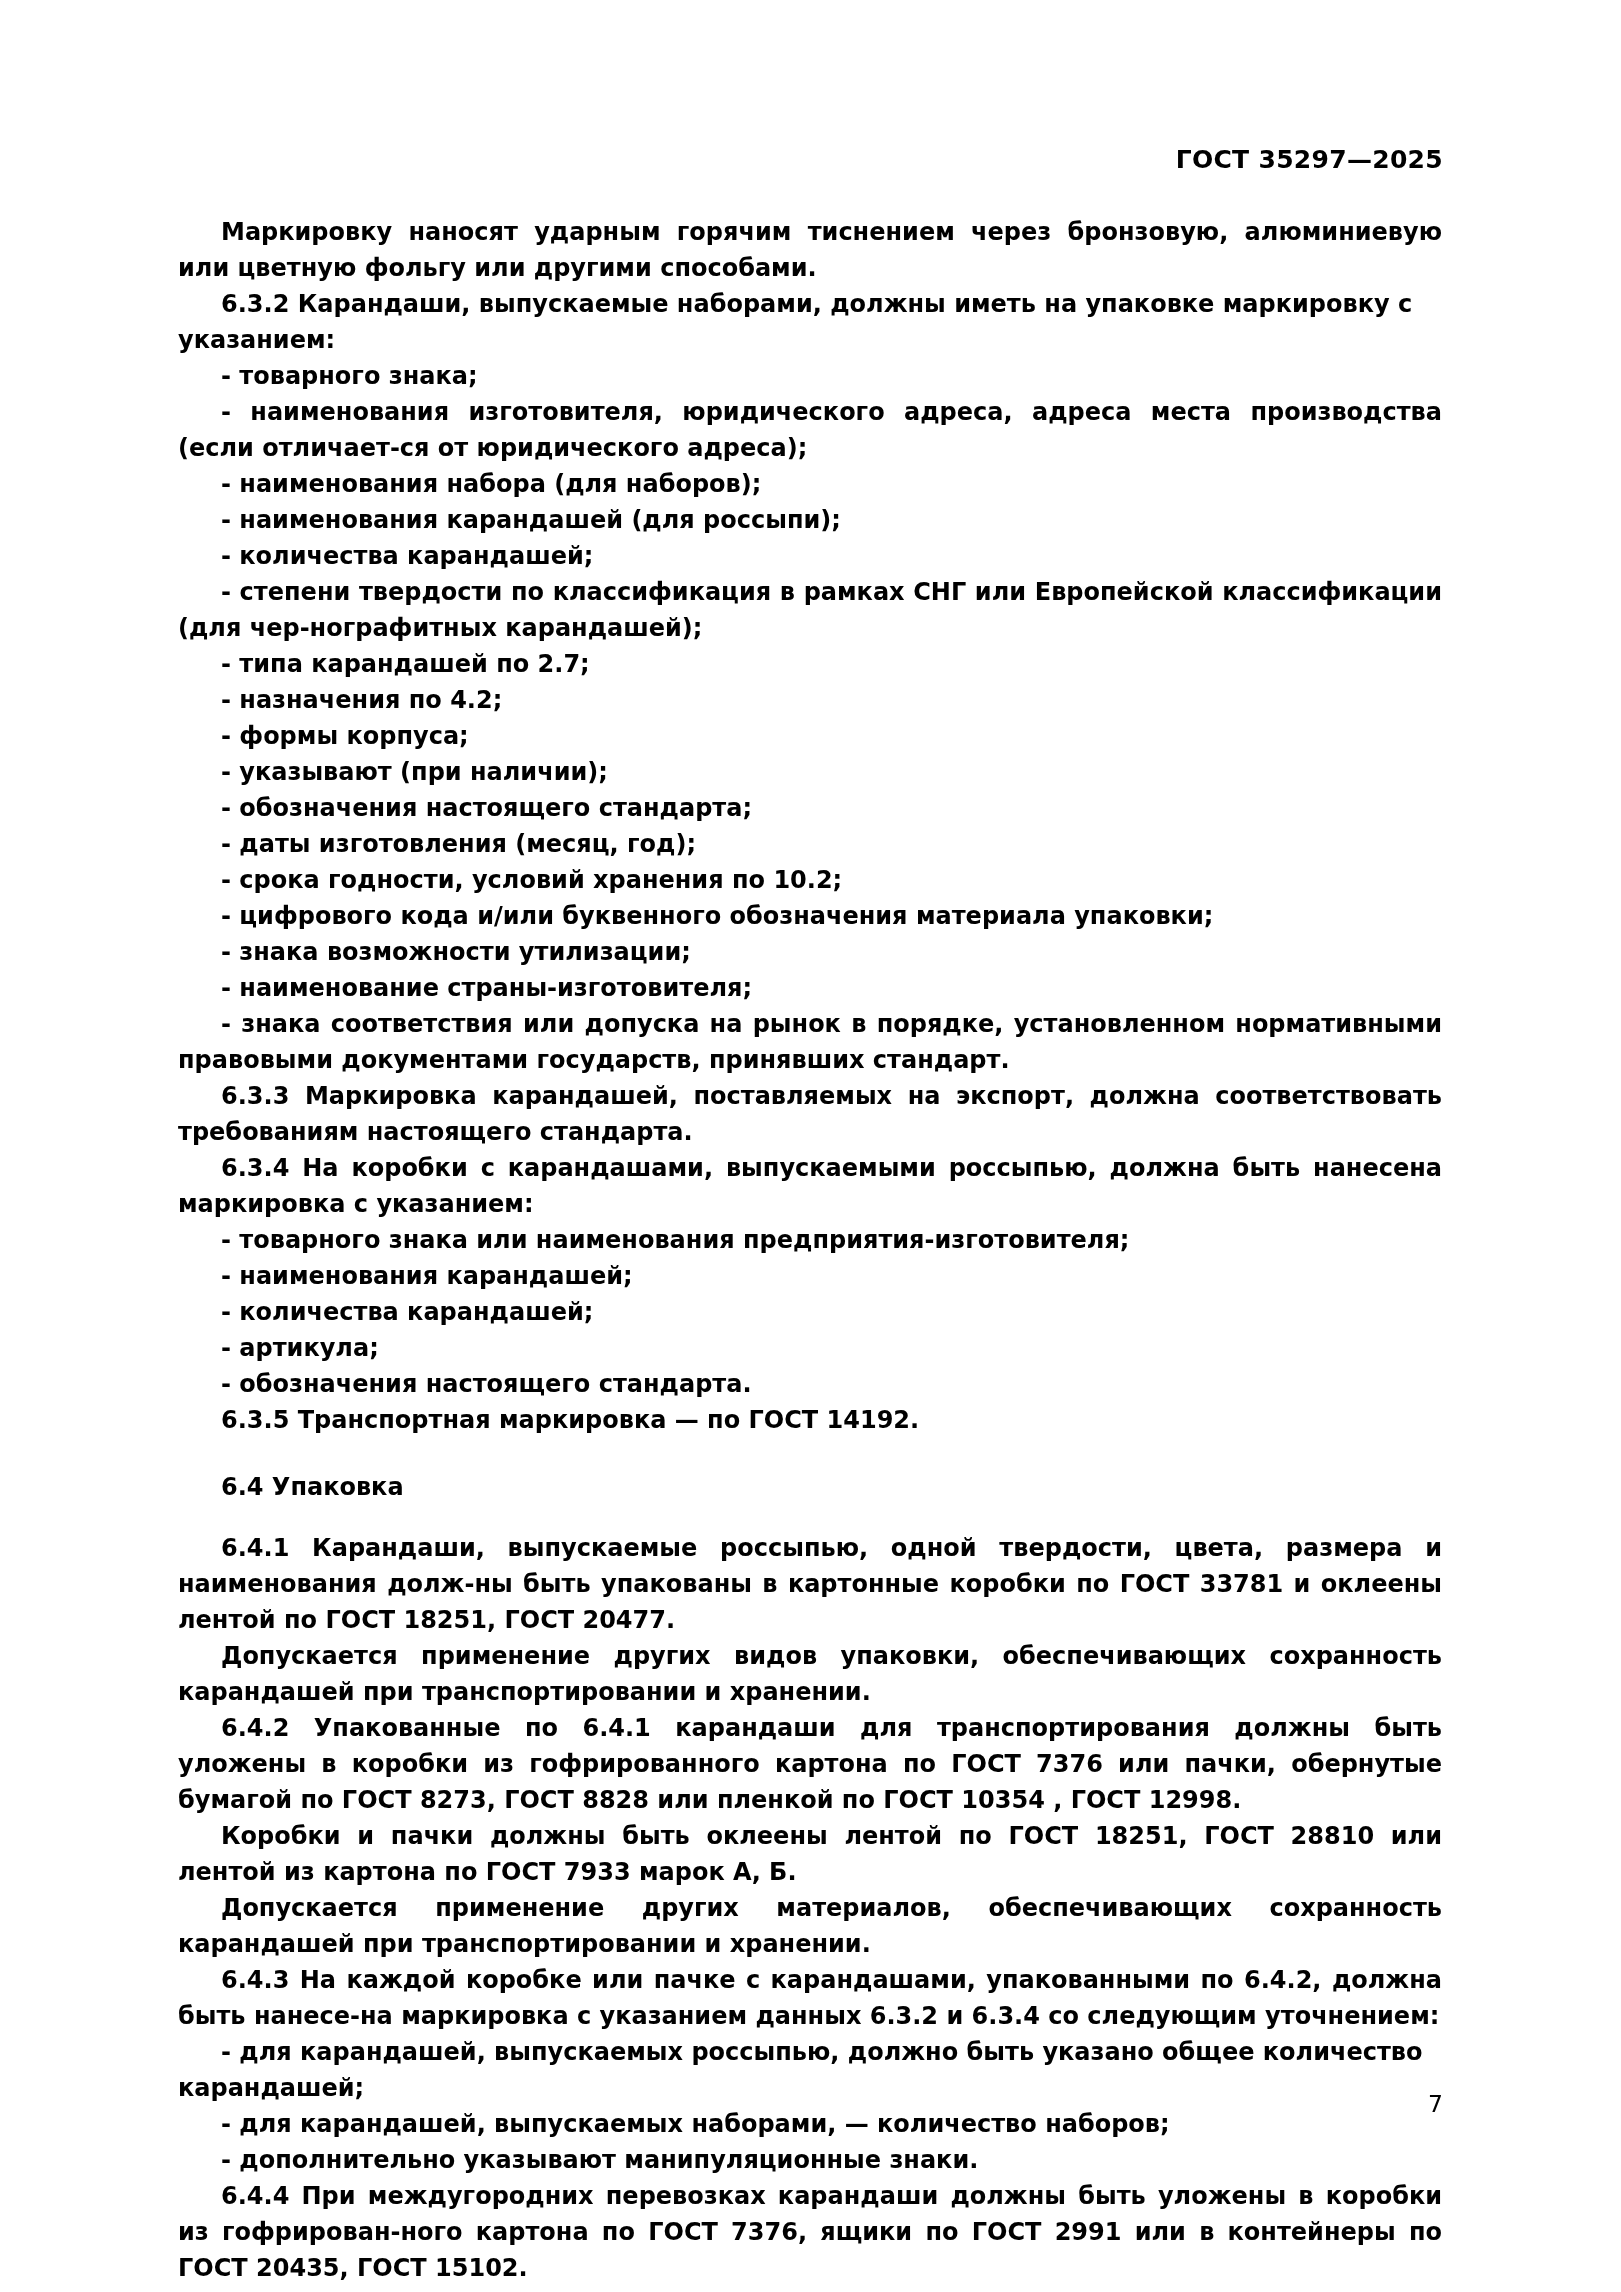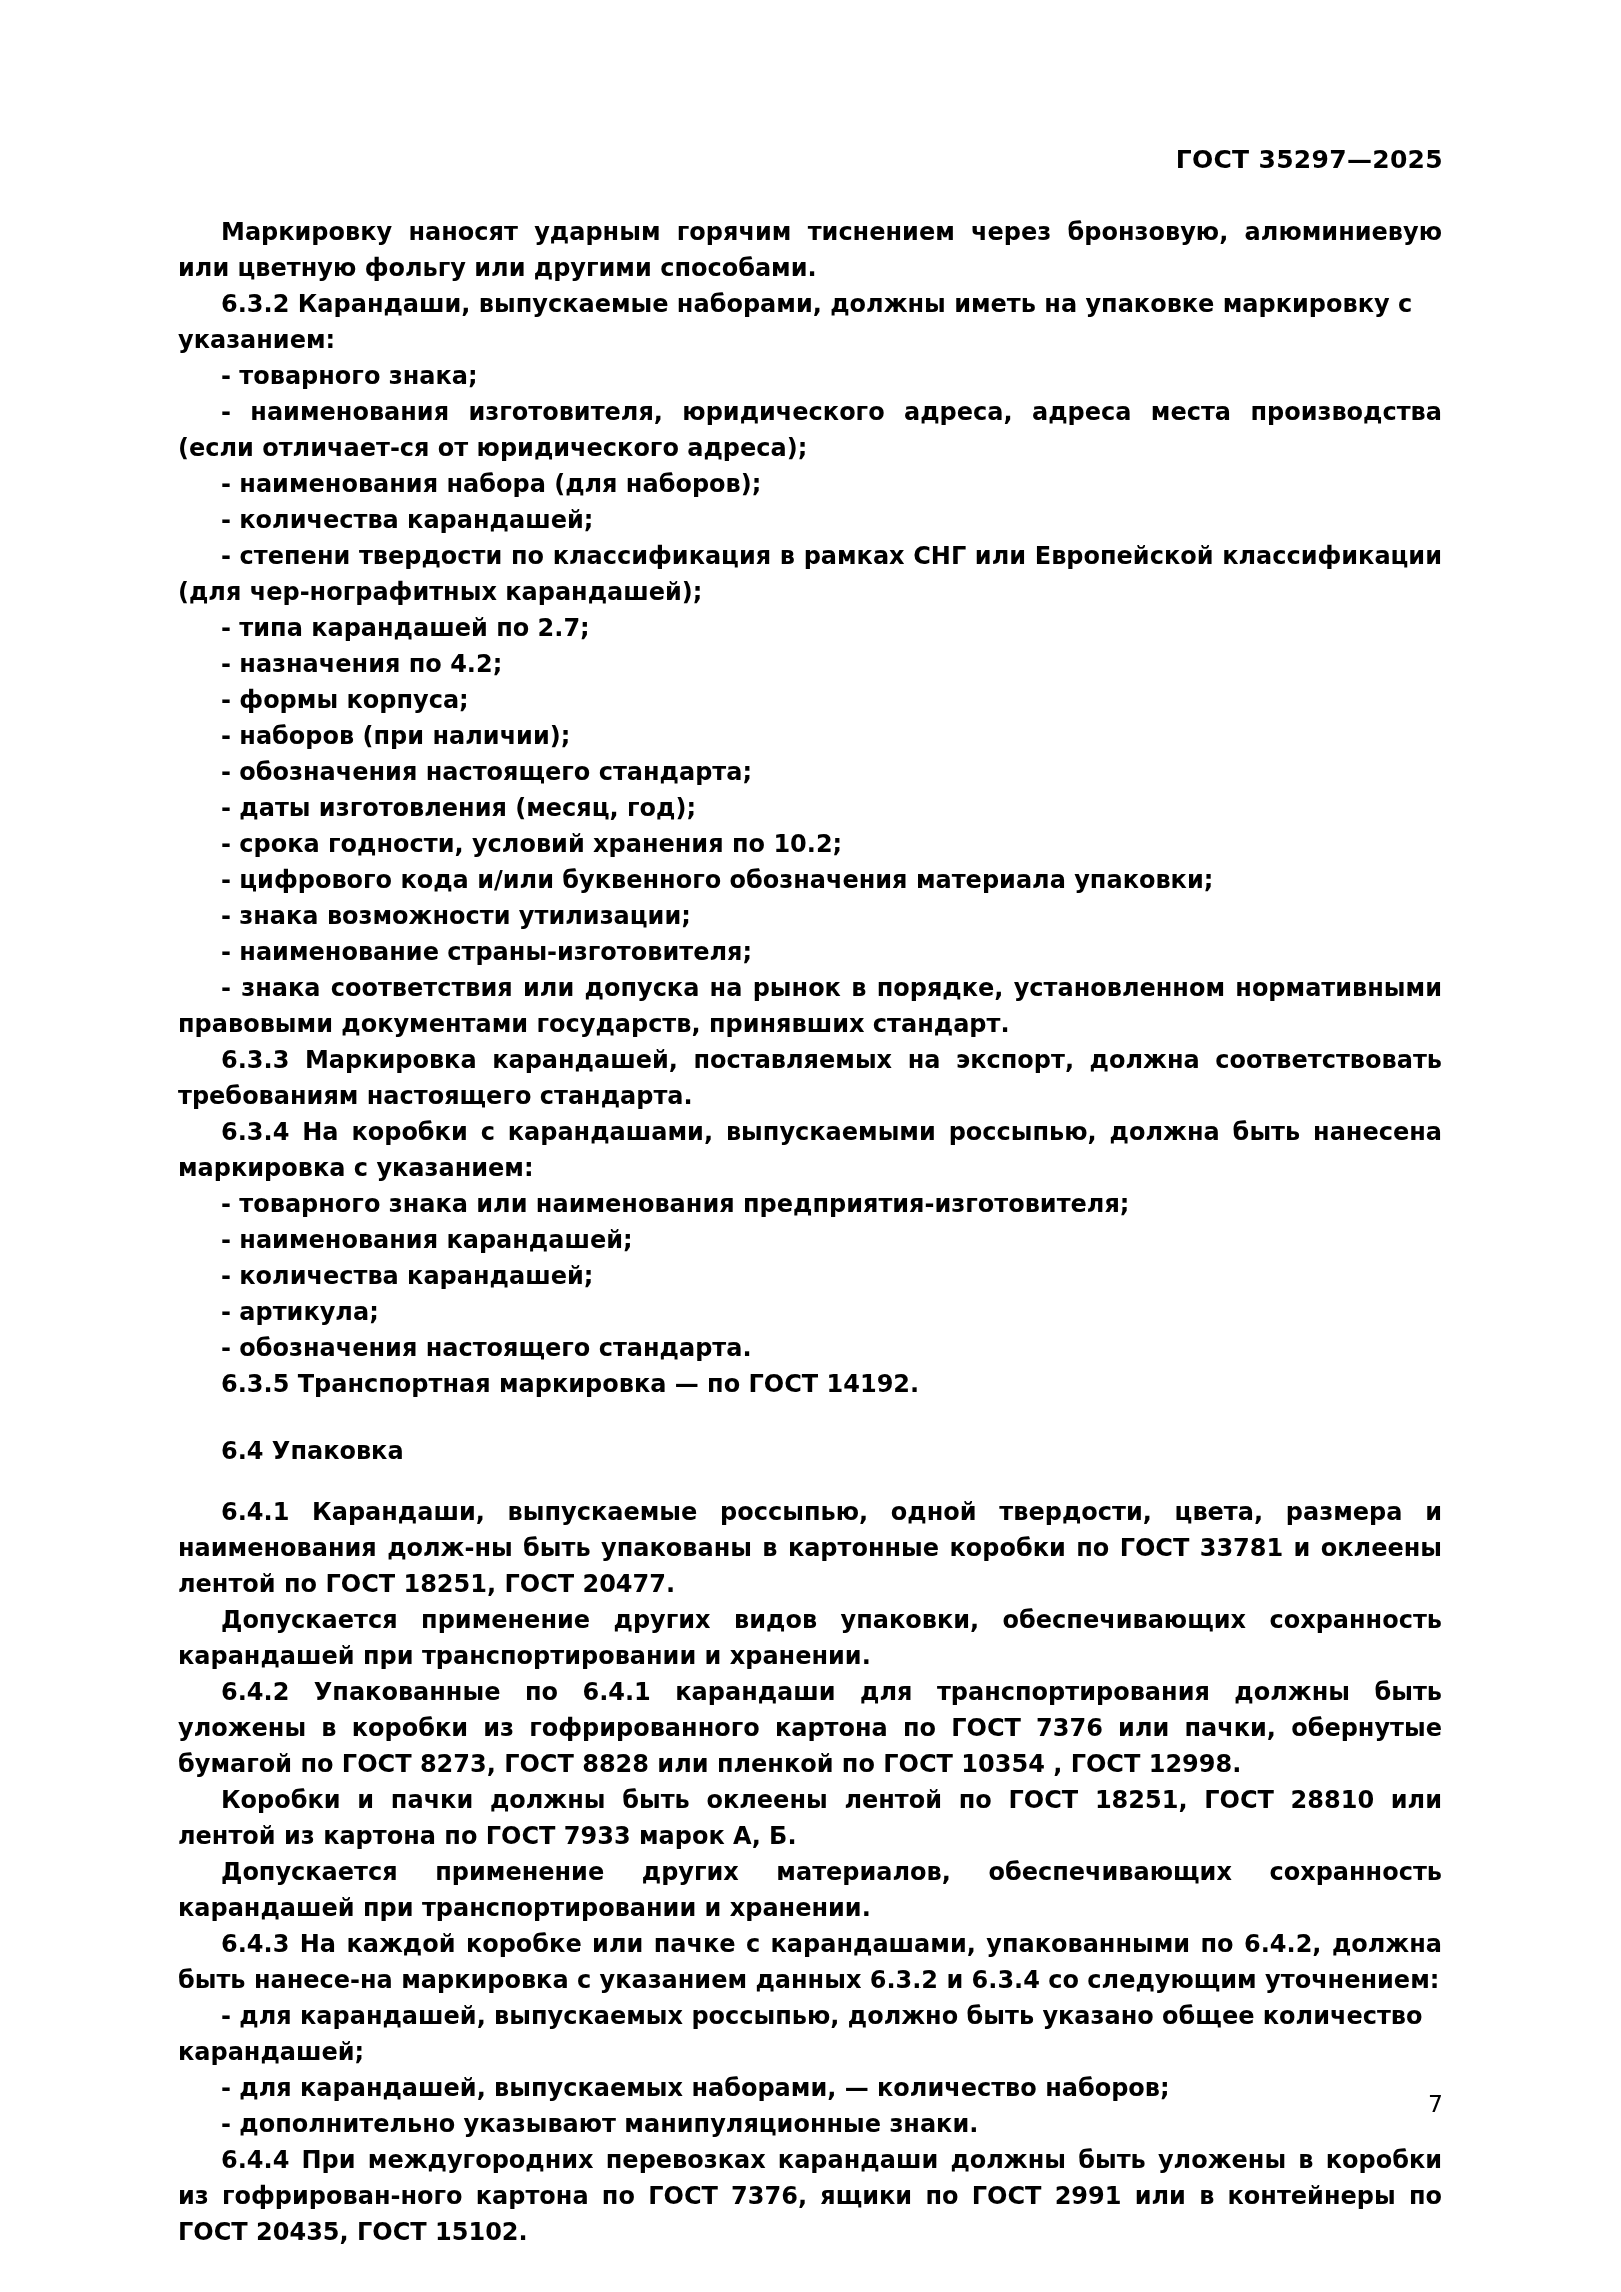--- a/index.html
+++ b/index.html
@@ -78,26 +78,27 @@
 
   <div class="content">
 
     <p class="indent">Маркировку наносят ударным горячим тиснением через бронзовую, алюминиевую или цветную фольгу или другими способами.</p>
 
     <p class="indent nj">6.3.2  Карандаши, выпускаемые наборами, должны иметь на упаковке маркировку с указанием:</p>
 
     <p class="dash nj">- товарного знака;</p>
     <p class="dash">- наименования изготовителя, юридического адреса, адреса места производства (если отличает-ся от юридического адреса);</p>
     <p class="dash nj">- наименования набора (для наборов);</p>
+    <p class="dash nj">- наименования карандашей (для россыпи);</p>
     <p class="dash nj">- количества карандашей;</p>
     <p class="dash">- степени твердости по классификация в рамках СНГ или Европейской классификации (для чер-нографитных карандашей);</p>
     <p class="dash nj">- типа карандашей по 2.7;</p>
     <p class="dash nj">- назначения по 4.2;</p>
     <p class="dash nj">- формы корпуса;</p>
-    <p class="dash nj">- наборов (при наличии);</p>
+    <p class="dash nj">- указывают (при наличии);</p>
     <p class="dash nj">- обозначения настоящего стандарта;</p>
     <p class="dash nj">- даты изготовления (месяц, год);</p>
     <p class="dash nj">- срока годности, условий хранения по 10.2;</p>
     <p class="dash nj">- цифрового кода и/или буквенного обозначения материала упаковки;</p>
     <p class="dash nj">- знака возможности утилизации;</p>
     <p class="dash nj">- наименование страны-изготовителя;</p>
     <p class="dash">- знака соответствия или допуска на рынок в порядке, установленном нормативными правовыми документами государств, принявших стандарт.</p>
 
     <p class="indent">6.3.3  Маркировка карандашей, поставляемых на экспорт, должна соответствовать требованиям настоящего стандарта.</p>
 

